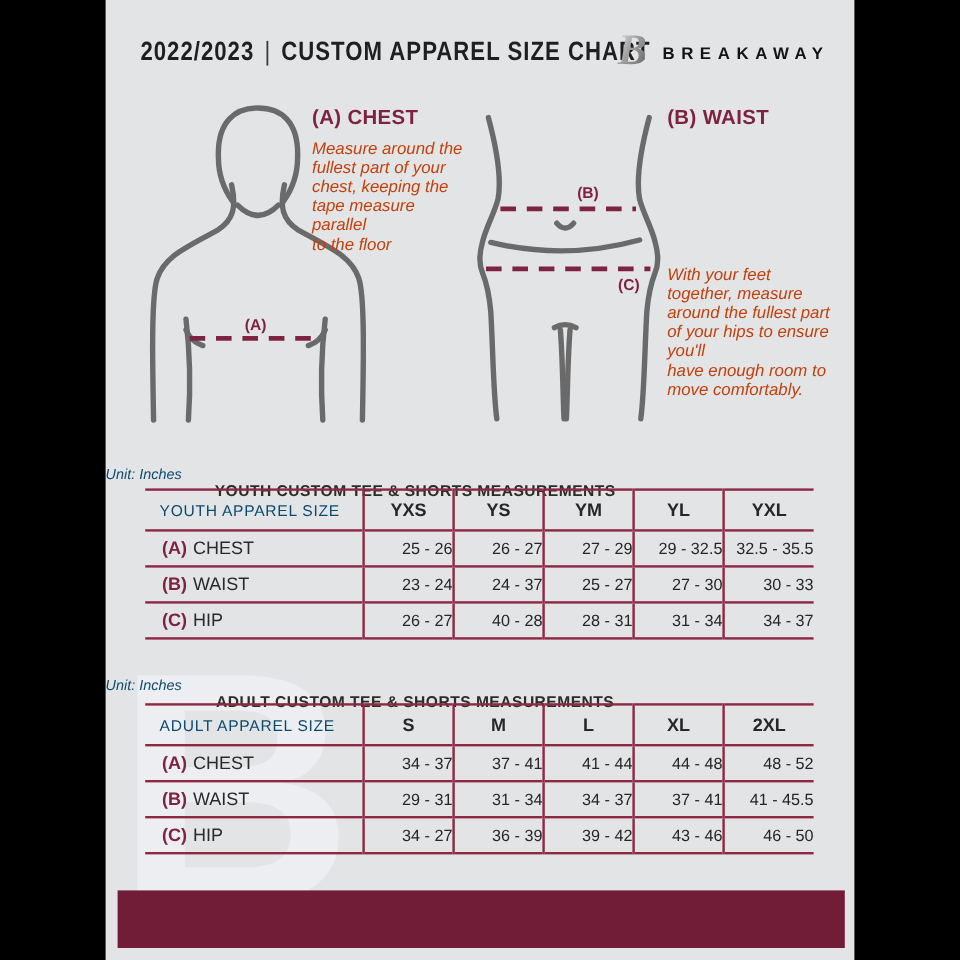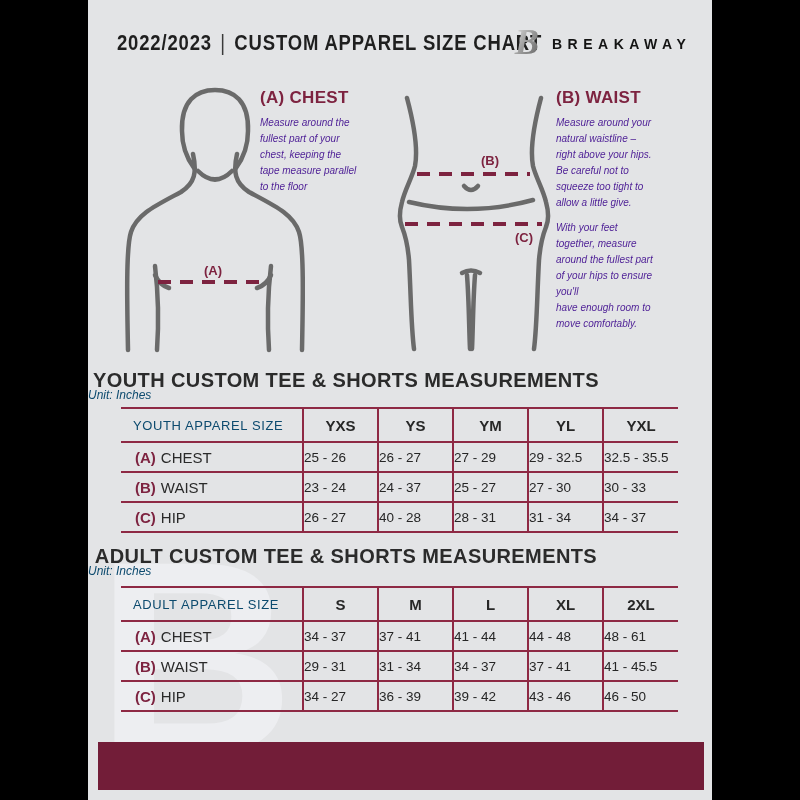--- a/index.html
+++ b/index.html
@@ -18,50 +18,50 @@
 
   
   .fig{position:absolute;}
   .fig-upper{left:20px;top:84px;width:197px;height:278px;}
   .fig-lower{left:308px;top:86px;width:170px;height:275px;}
   .guide-block{position:absolute;}
   .guide-chest{left:172px;top:88px;width:128px;}
   .guide-waist{left:468px;top:88px;width:152px;}
   .guide-hips{left:468px;top:220px;width:152px;}
   .guide-block h3{margin:0 0 7px 0;font-size:17px;font-weight:bold;color:#7d2340;letter-spacing:.3px;}
-  .guide-block p{margin:0;font-size:10px;font-style:italic;color:#4c1d95;
+  .guide-block p{margin:0;font-size:14px;font-style:italic;color:#c2410c;
     line-height:16px;white-space:pre-line;}
 
   
   .watermark{position:absolute;left:8px;top:520px;font-size:275px;line-height:1;
     font-weight:bold;color:#edeef1;z-index:0;}
 
   
   .tbl-title{position:absolute;left:0;width:516px;text-align:center;z-index:1;
-    font-size:20px;font-weight:bold;color:#2b2b2b;letter-spacing:.4px;}
+    font-size:13px;font-weight:bold;color:#2b2b2b;letter-spacing:.4px;margin-top:32px;}
   .tbl-unit{position:absolute;left:0;width:624px;text-align:left;z-index:1;
     font-size:12px;font-style:italic;color:#0c4a6e;}
   .youth-title{top:369px;} .youth-unit{top:388px;}
   .adult-title{top:545px;} .adult-unit{top:564px;}
   table.size-table{position:absolute;left:33px;width:557px;border-collapse:collapse;z-index:1;
     table-layout:fixed;background:transparent;}
   .youth-table{top:407px;} .adult-table{top:586px;}
   .size-table tr{border-top:2px solid #8e2944;}
   .size-table tr:last-child{border-bottom:2px solid #8e2944;}
   .size-table th,.size-table td{padding:0;vertical-align:middle;}
   .size-table th:not(:first-child),.size-table td:not(:first-child){border-left:2px solid #8e2944;}
   .size-table thead tr{height:34px;}
   .size-table tbody tr{height:30px;}
   .size-table .col-label{width:182px;}
   .size-table .size-label{font-size:13px;font-weight:400;color:#0c4a6e;text-align:left;
     padding-left:12px;letter-spacing:.6px;}
   .size-table thead th.size-col{font-size:15px;font-weight:bold;color:#272727;text-align:center;border-radius:11px;}
   .size-table td.row-label{text-align:left;padding-left:14px;font-size:15px;color:#2a2a2a;white-space:nowrap;}
   .size-table td.row-label .marker{font-weight:bold;color:#7d2340;margin-right:5px;}
-  .size-table td.val{font-size:13.5px;color:#262626;text-align:left;white-space:nowrap;}
+  .size-table td.val{font-size:13.5px;color:#262626;text-align:right;white-space:nowrap;}
 
   
   .footer-bar{position:absolute;left:10px;top:742px;width:606px;height:48px;
     background:#721d38;z-index:2;}
 
   
   .body-line{fill:none;stroke:#6a6a6a;stroke-width:4.5;stroke-linecap:round;}
   .dash-line{fill:none;stroke:#7d2340;stroke-width:4;stroke-dasharray:13 9;stroke-linecap:butt;}
   .marker-text{font-family:"Liberation Sans",sans-serif;font-size:13px;font-weight:bold;fill:#7d2340;}
 </style>
@@ -120,26 +120,20 @@
       <path class="body-line" d="M 71 189 C 73 215 73 242 74 263"></path>
       <path class="body-line" d="M 79 189 C 77 215 77 242 76 263"></path>
       <path class="dash-line" d="M 21 88 L 134 88"></path>
       <path class="dash-line" d="M 9 138 L 146 138"></path>
       <text class="marker-text" x="94" y="79" text-anchor="middle">(B)</text>
       <text class="marker-text" x="128" y="156" text-anchor="middle">(C)</text>
     </svg>
 
     <div class="guide-block guide-waist">
       <h3>(B) WAIST</h3>
-      <p>Measure around your
-natural waistline –
-right above your hips.
-Be careful not to
-squeeze too tight to
-allow a little give.</p>
     </div>
 
     <div class="guide-block guide-hips">
       <p>With your feet
 together, measure
 around the fullest part
 of your hips to ensure
 you'll
 have enough room to
 move comfortably.</p>
@@ -217,21 +211,21 @@
           <th class="size-col">2XL</th>
         </tr>
       </thead>
       <tbody>
         <tr>
           <td class="row-label"><span class="marker">(A)</span><span>CHEST</span></td>
           <td class="val">34 - 37</td>
           <td class="val">37 - 41</td>
           <td class="val">41 - 44</td>
           <td class="val">44 - 48</td>
-          <td class="val">48 - 61</td>
+          <td class="val">48 - 52</td>
         </tr>
         <tr>
           <td class="row-label"><span class="marker">(B)</span><span>WAIST</span></td>
           <td class="val">29 - 31</td>
           <td class="val">31 - 34</td>
           <td class="val">34 - 37</td>
           <td class="val">37 - 41</td>
           <td class="val">41 - 45.5</td>
         </tr>
         <tr>

